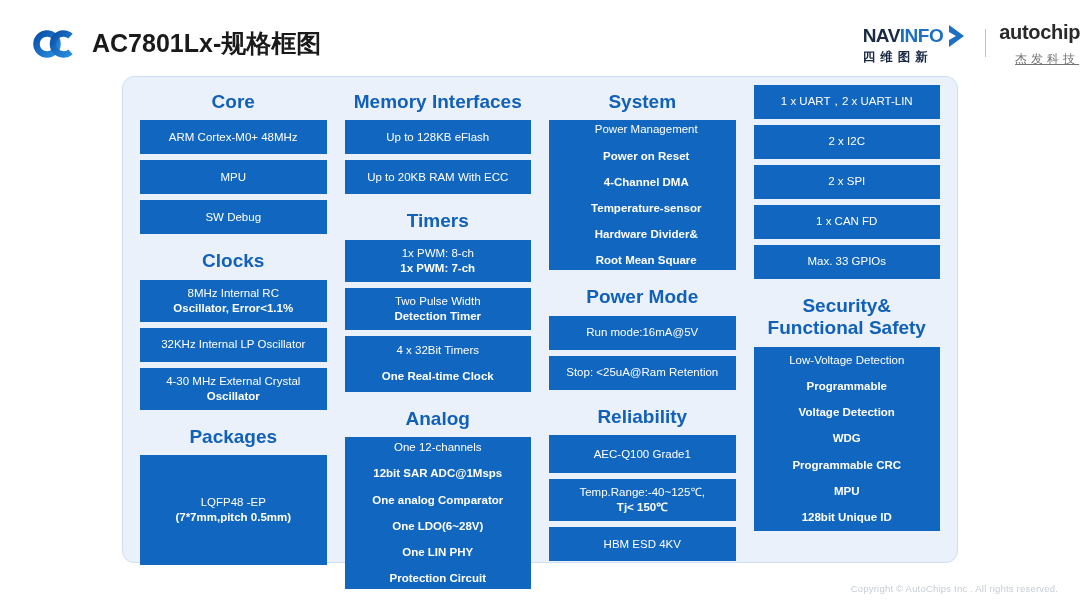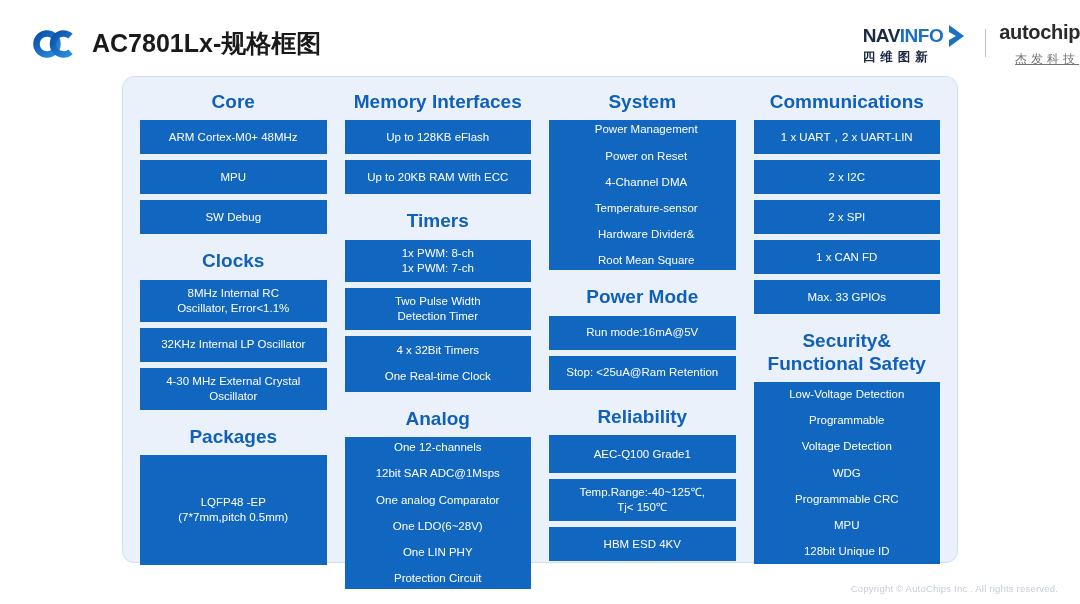--- a/index.html
+++ b/index.html
@@ -155,21 +155,21 @@
     flex-direction: column;
     align-items: center;
     justify-content: center;
     text-align: center;
     box-sizing: border-box;
     margin-bottom: 6px;
     line-height: 1.32;
     padding: 6px 4px;
   }
   .box .line { display: block; }
-  .box .line + .line { margin-top: 0px; }
+  .box .line + .line { margin-top: 0px; font-weight: bold; }
   .box.spaced .line + .line { margin-top: 11px; }
 
   .h34 { min-height: 34px; }
   .h42 { min-height: 42px; }
 
   .footer {
     position: absolute;
     right: 22px; bottom: 10px;
     font-size: 9.5px;
     color: #c6cdd6;
@@ -306,21 +306,20 @@
         </div>
         <div class="box h42">
           <span class="line">Temp.Range:-40~125℃,</span>
           <span class="line">Tj&lt; 150℃</span>
         </div>
         <div class="box h34">
           <span class="line">HBM ESD  4KV</span>
         </div>
       </div>
       <div class="col">
-        <div class="grp-title">Communications</div>
         <div class="box h34">
           <span class="line">1 x UART，2 x UART-LIN</span>
         </div>
         <div class="box h34">
           <span class="line">2 x I2C</span>
         </div>
         <div class="box h34">
           <span class="line">2 x SPI</span>
         </div>
         <div class="box h34">

